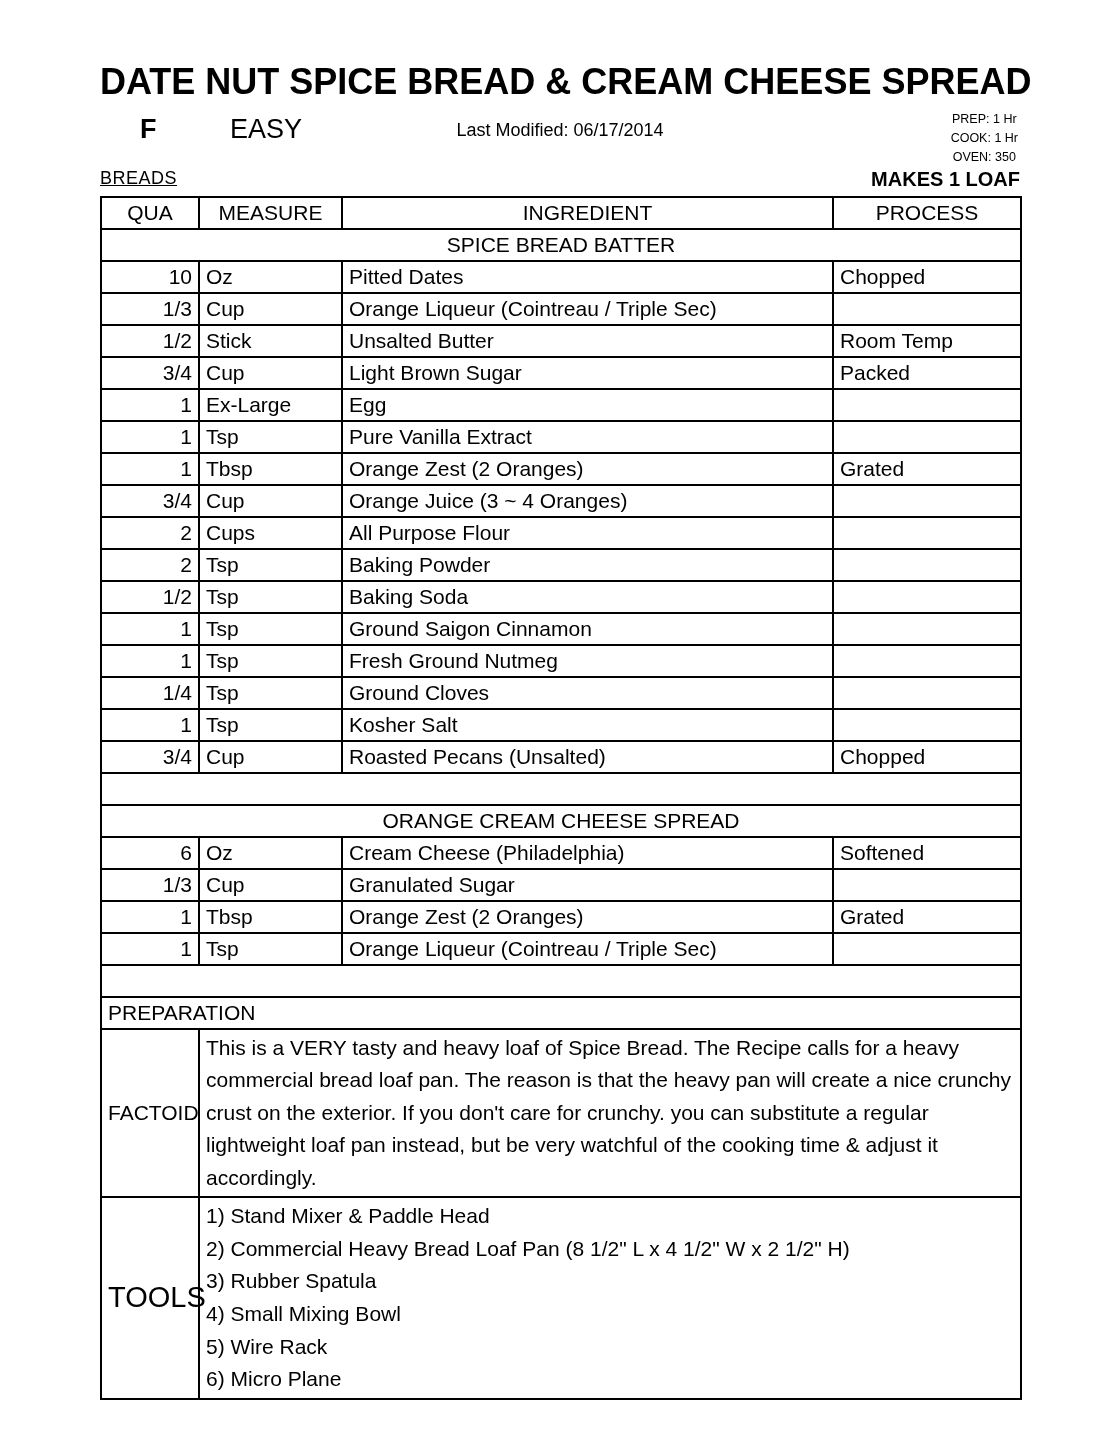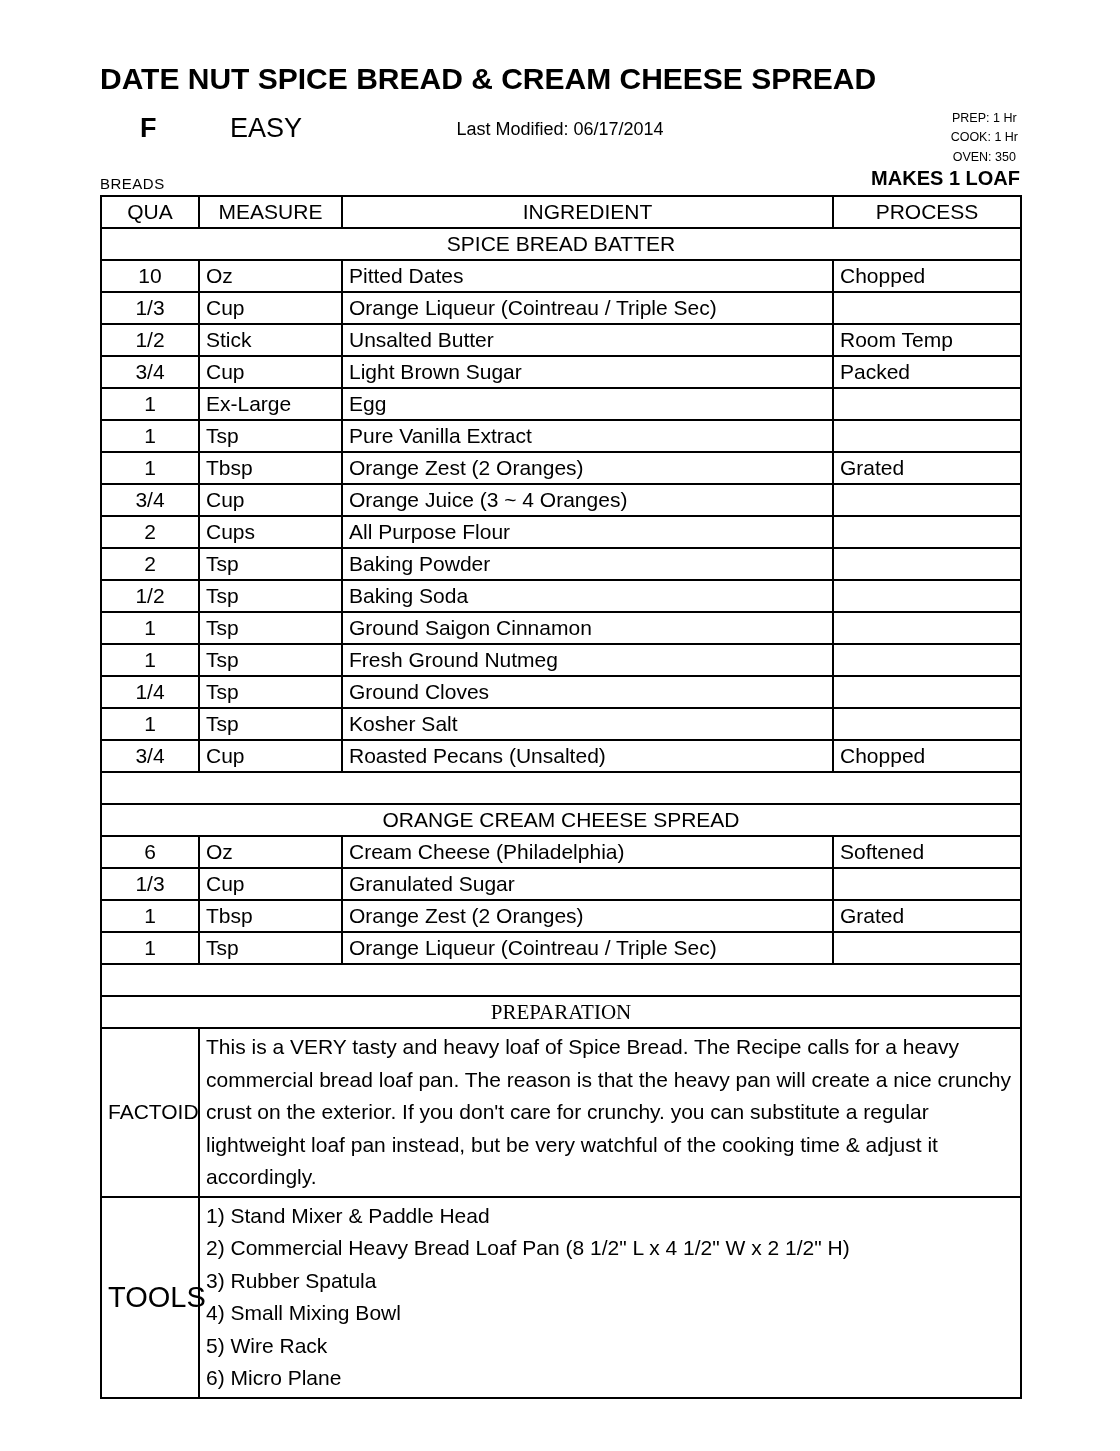--- a/index.html
+++ b/index.html
@@ -19,25 +19,25 @@
     position: absolute;
     left: 0; top: 0;
     width: 1120px;
     height: 1451px;
     background: #fff;
     padding: 52px 100px 0 100px;
   }
   
   .title {
     text-align: left;
-    font-size: 30px;
+    font-size: 36px;
     font-weight: bold;
     letter-spacing: 0px;
     line-height: 1.1;
-    margin: 10px 0 14px 0;
+    margin: 10px 0 8px 0;
     white-space: nowrap;
   }
   .header-row {
     position: relative;
     height: 62px;
     margin-top: 6px;
   }
   .letter-grade {
     position: absolute;
     left: 40px;
@@ -70,23 +70,24 @@
     line-height: 1.55;
   }
   .subheader {
     position: relative;
     height: 24px;
     margin-top: -4px;
   }
   .category {
     position: absolute;
     left: 0;
-    top: 8px;
-    font-size: 15px;
+    top: 0;
+    font-size: 18px;
     letter-spacing: 0.5px;
+    text-decoration: underline;
   }
   .makes {
     position: absolute;
     right: 0;
     top: 0;
     font-size: 20px;
     font-weight: bold;
   }
   
   table.recipe {
@@ -114,33 +115,32 @@
     font-weight: bold;
     height: 36px;
   }
   td.section-head {
     text-align: center;
     font-weight: bold;
     font-size: 23px;
     height: 38px;
   }
   td.qty {
-    text-align: center;
+    text-align: right;
   }
   td.spacer {
     border: none;
     height: 12px;
     padding: 0;
   }
   td.prep-head {
-    text-align: center;
+    text-align: left;
     font-weight: bold;
     font-size: 26px;
     height: 42px;
-    font-family: Liberation Serif, serif;
   }
   td.label-cell {
     text-align: center;
     font-weight: bold;
     font-size: 15px;
     vertical-align: middle;
   }
   td.label-cell.tools-label {
     font-size: 29px;
   }

